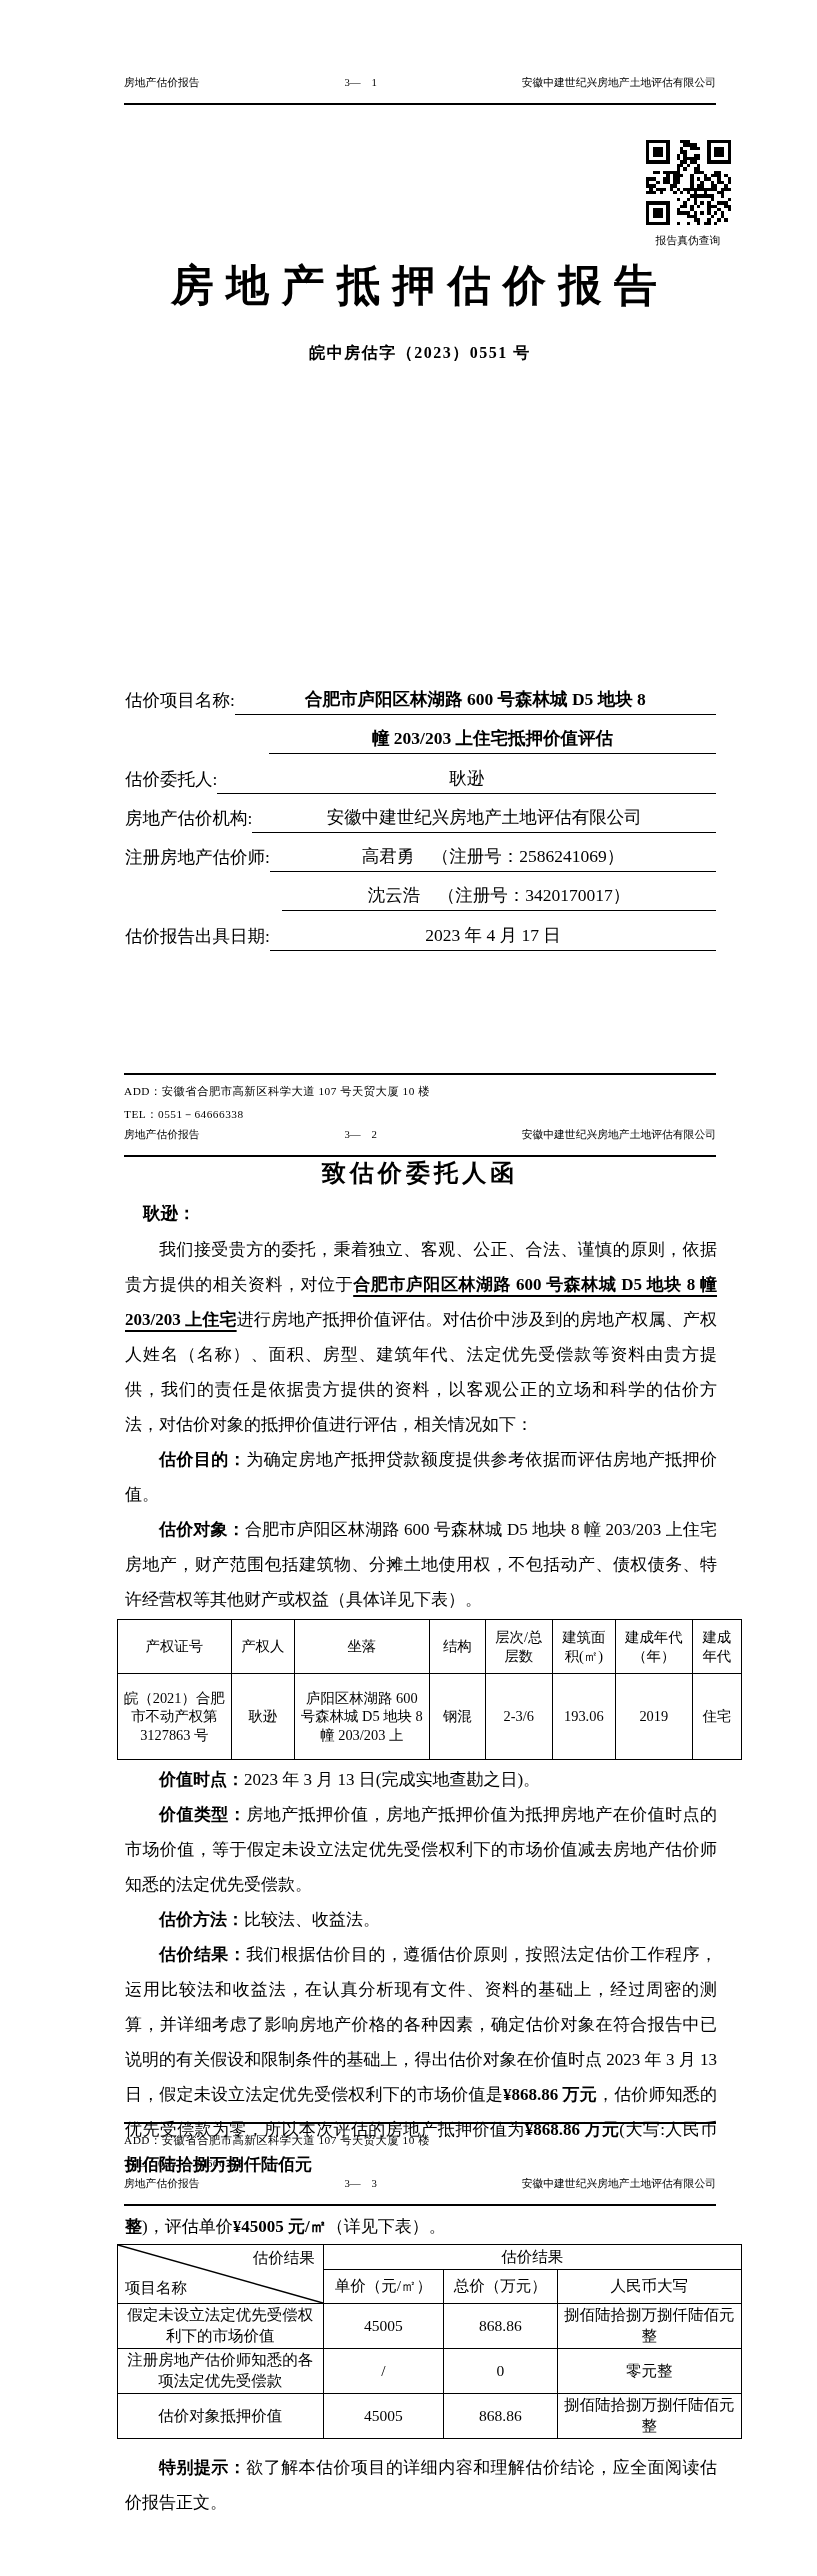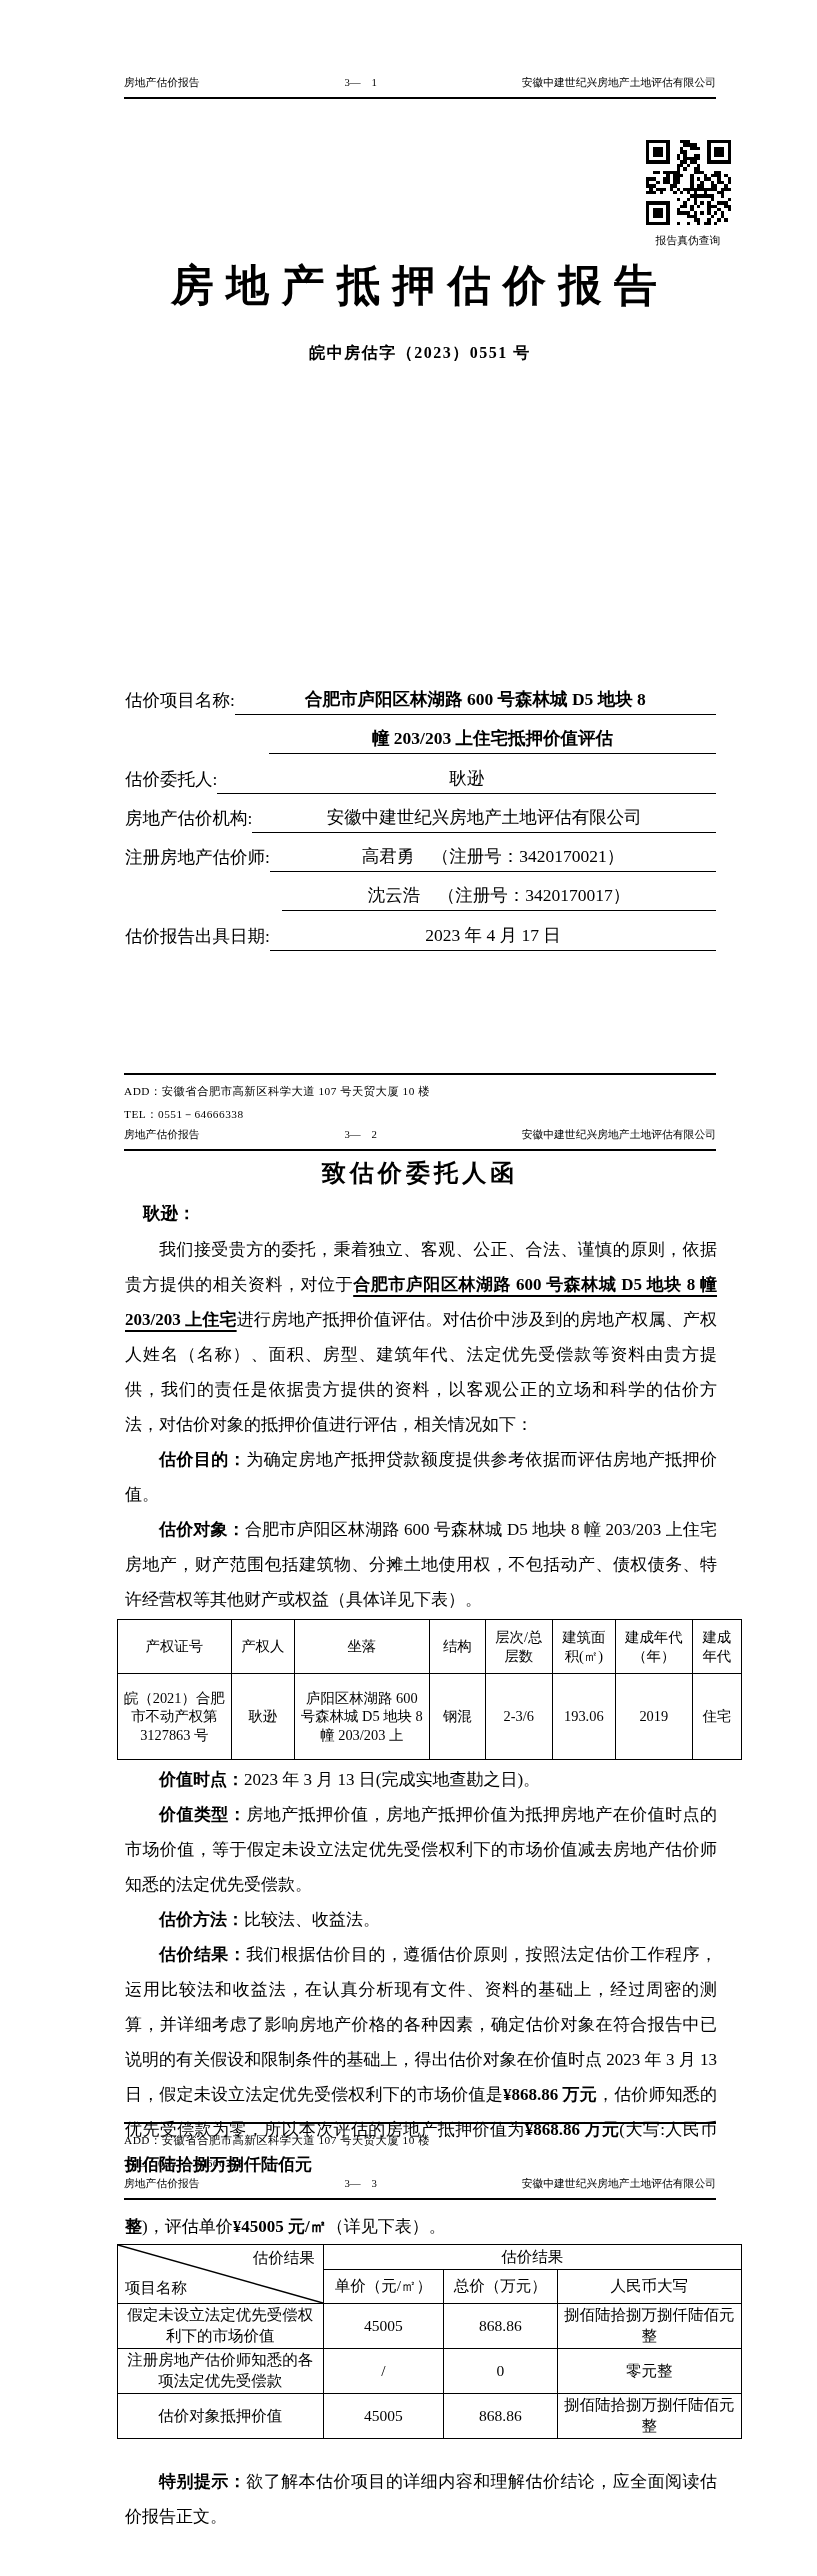--- a/index.html
+++ b/index.html
@@ -1,21 +1,21 @@
 <!DOCTYPE html>
 <html style="font-size:8.2px"><head>
 <meta charset="utf-8">
 <style>
   html,body{margin:0;padding:0;background:#fff;}
   #doc{position:relative;width:818px;height:3300px;background:#fff;color:#000;
        font-family:"Liberation Serif","DejaVu Serif",serif;overflow:hidden;}
 
   
   .pagehead{position:absolute;left:124px;width:592px;display:flex;justify-content:space-between;
-            align-items:flex-end;font-size:10.8px;padding-bottom:7px;border-bottom:2.6px solid #000;}
+            align-items:flex-end;font-size:10.8px;padding-bottom:13px;border-bottom:2.6px solid #000;}
   #hdr1{top:76px}#hdr2{top:1128px}#hdr3{top:2177px}
 
   
   .pagefoot{position:absolute;left:124px;width:592px;border-top:2.1px solid #000;
             font-size:11.3px;line-height:23px;padding-top:5.2px;letter-spacing:0.5px;}
   #foot1{top:1073px}#foot2{top:2122px}
 
   
   #qr{position:absolute;left:646px;top:140px;width:85px;height:85px;}
   #qr svg{width:85px;height:85px;display:block;background:#fff;}
@@ -291,21 +291,21 @@
     <div class="field f2">
       <span class="label">估价委托人:</span>
       <span class="value">耿逊</span>
     </div>
     <div class="field f3">
       <span class="label">房地产估价机构:</span>
       <span class="value">安徽中建世纪兴房地产土地评估有限公司</span>
     </div>
     <div class="field f4">
       <span class="label">注册房地产估价师:</span>
-      <span class="value">高君勇　（注册号：3420170021）</span>
+      <span class="value">高君勇　（注册号：2586241069）</span>
     </div>
     <div class="field f5">
       <span class="spacer"></span>
       <span class="value">沈云浩　（注册号：3420170017）</span>
     </div>
     <div class="field f6">
       <span class="label">估价报告出具日期:</span>
       <span class="value">2023 年 4 月 17 日</span>
     </div>
   </div>
@@ -421,17 +421,17 @@
       </tr>
       <tr class="d">
         <td>估价对象抵押价值</td>
         <td>45005</td>
         <td>868.86</td>
         <td>捌佰陆拾捌万捌仟陆佰元整</td>
       </tr>
     </tbody>
       </table>
 
-    <p style="margin-top:25px"><span class="lb">特别提示：</span><span>欲了解本估价项目的详细内容和理解估价结论，应全面阅读估价报告正文。</span></p>
+    <p style="margin-top:11px"><span class="lb">特别提示：</span><span>欲了解本估价项目的详细内容和理解估价结论，应全面阅读估价报告正文。</span></p>
   </div>
 
 </div>
 
 
 </body></html>

